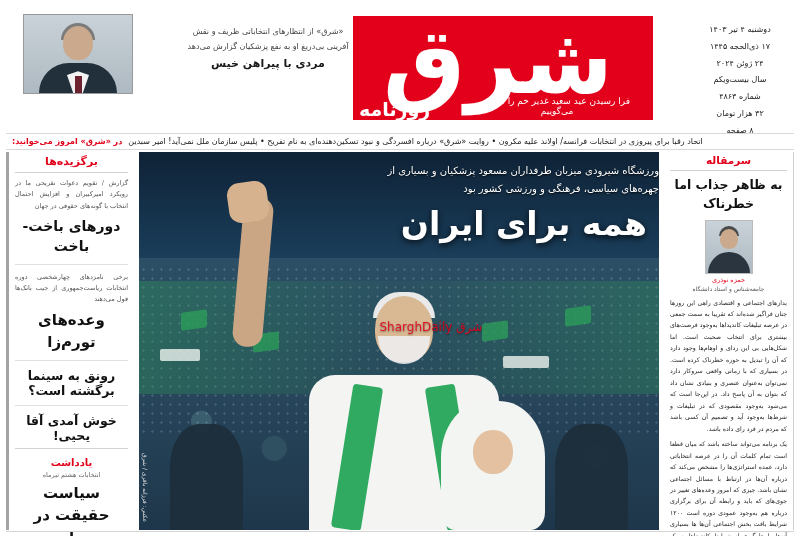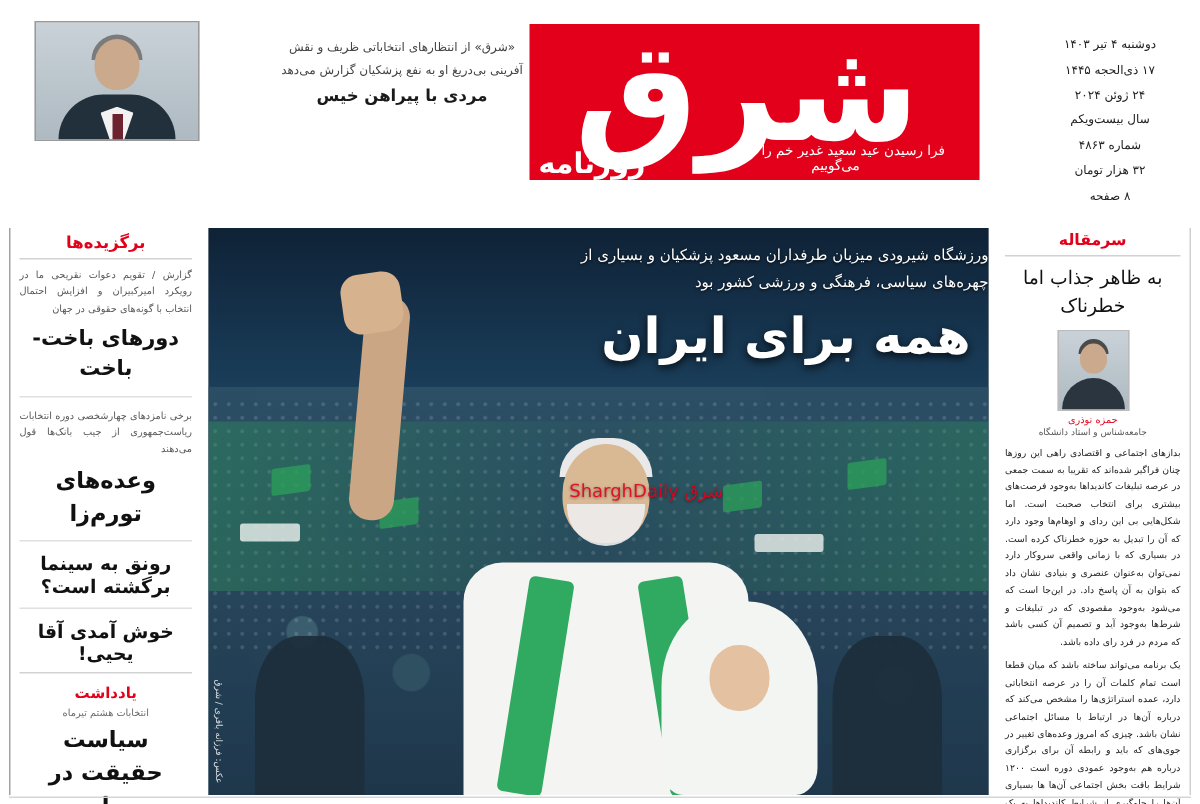--- a/index.html
+++ b/index.html
@@ -63,21 +63,21 @@
     display:flex;flex-direction:row-reverse;align-items:center;gap:6px;
     font-size:8px;padding:0 6px;box-sizing:border-box;overflow:hidden;white-space:nowrap;
   }
   .strip-lead{color:#e2001a;font-weight:bold;}
   .strip-text{color:#222;}
 
   
   .body-area{position:absolute;left:6px;top:152px;width:788px;height:378px;display:flex;flex-direction:row-reverse;}
 
   
-  .col-right{width:128px;border-left:1px solid #a3a3a3;box-sizing:border-box;padding:0 6px 0 6px;}
+  .col-right{width:128px;border-left:3px solid #a3a3a3;box-sizing:border-box;padding:0 6px 0 6px;}
   .sec-title{
     text-align:center;color:#e2001a;font-size:11px;font-weight:bold;padding:3px 0 4px;
   }
   .sec-rule{height:1px;background:#d2d2d2;margin:0 0 5px;}
   .side-meta{font-size:6.5px;line-height:1.75;color:#555;text-align:justify;margin-bottom:4px;}
   .side-head{font-size:14px;font-weight:bold;text-align:center;line-height:1.45;margin:4px 0 7px;color:#111;}
   .side-head.sm{font-size:15px;}
   .side-sep{height:1px;background:#e0e0e0;margin:7px 0;}
   .side-q{font-size:12.5px;font-weight:bold;text-align:center;margin:5px 0;}
   .note-title{text-align:center;color:#e2001a;font-size:10px;font-weight:bold;margin-top:8px;}
@@ -139,21 +139,21 @@
     text-shadow:0 1px 2px rgba(0,0,0,.5);text-align:right;line-height:1.5;
   }
   .ph-credit{
     position:absolute;left:3px;bottom:8px;color:#eee;font-size:6px;
     writing-mode:vertical-rl;text-orientation:mixed;opacity:.9;
   }
 
   
   .col-left{width:130px;border-right:1px solid #cfcfcf;box-sizing:border-box;padding:0 6px;}
   .art-title{text-align:center;color:#e2001a;font-size:10.5px;font-weight:bold;padding:2px 0 4px;}
-  .art-head{font-size:12.5px;font-weight:normal;text-align:center;line-height:1.5;margin:2px 0 6px;}
+  .art-head{font-size:12.5px;font-weight:bold;text-align:center;line-height:1.5;margin:2px 0 6px;}
   .author-box{width:46px;height:52px;margin:0 auto 2px;border:1px solid #bbb;background:#d8dde1;position:relative;overflow:hidden;}
   .author-box .p-head{top:16%;width:18px;height:20px;margin-left:-9px;}
   .author-box .p-hair{top:11%;width:20px;height:10px;margin-left:-10px;background:#4a4a4a;}
   .author-box .p-body{width:42px;height:40%;margin-left:-21px;background:#2b3540;}
   .author-name{font-size:6.5px;text-align:center;color:#e2001a;margin-bottom:1px;}
   .author-role{font-size:6px;text-align:center;color:#555;margin-bottom:5px;}
   .art-body{font-size:6.2px;line-height:1.85;text-align:justify;color:#222;}
   .art-body p{margin:0 0 4px;}
 
   .footer-rule{position:absolute;left:6px;top:531px;width:788px;height:1px;background:#d5d5d5;}
@@ -198,20 +198,24 @@
       <div>دوشنبه ۴ تیر ۱۴۰۳</div>
       <div>۱۷ ذی‌الحجه ۱۴۴۵</div>
       <div>۲۴ ژوئن ۲۰۲۴</div>
       <div>سال بیست‌ویکم</div>
       <div>شماره ۴۸۶۳</div>
       <div>۳۲ هزار تومان</div>
       <div>۸ صفحه</div>
     </div>
   </div>
 
+  <div class="red-strip">
+    <span class="strip-lead">در «شرق» امروز می‌خوانید:</span>
+    <span class="strip-text">اتحاد رقبا برای پیروزی در انتخابات فرانسه/ اولاند علیه مکرون • روایت «شرق» درباره افسردگی و نبود تسکین‌دهنده‌ای به نام تفریح • پلیس سازمان ملل نمی‌آید! امیر سبدین</span>
+  </div>
 
   <div class="body-area">
 
     <div class="col-right">
       <div class="sec-title">برگزیده‌ها</div>
       <div class="sec-rule"></div>
       <div class="side-meta">گزارش / تقویم دعوات نقریحی ما در رویکرد امیرکبیران و افزایش احتمال انتخاب با گونه‌های حقوقی در جهان</div>
 
       <div class="side-head">دورهای
 باخت-باخت</div>

